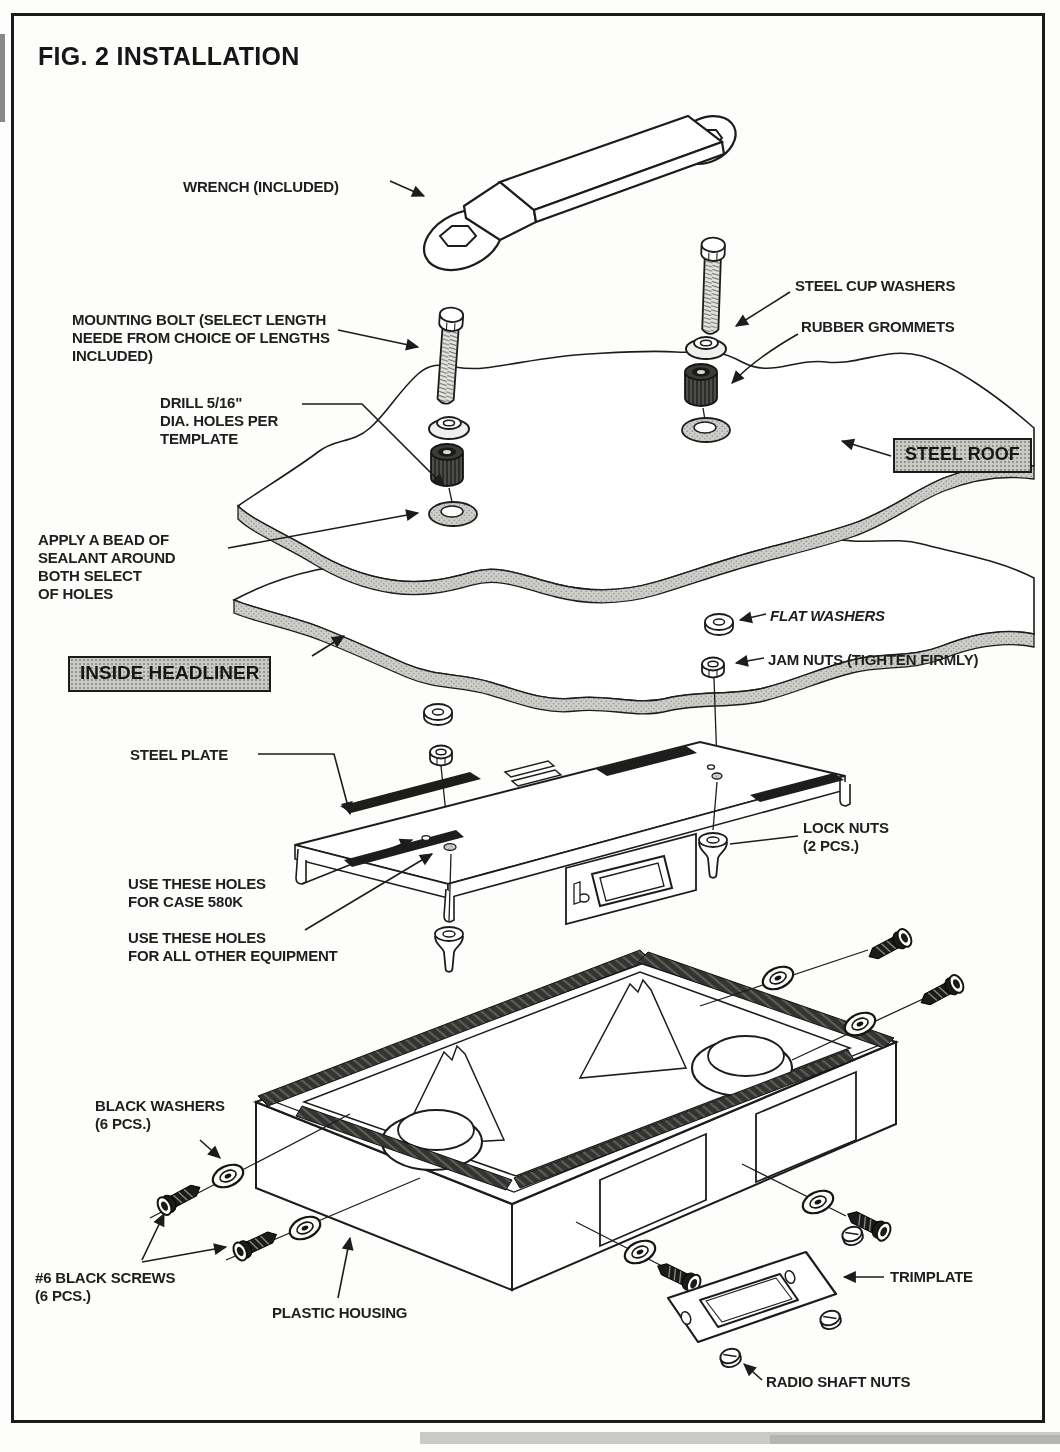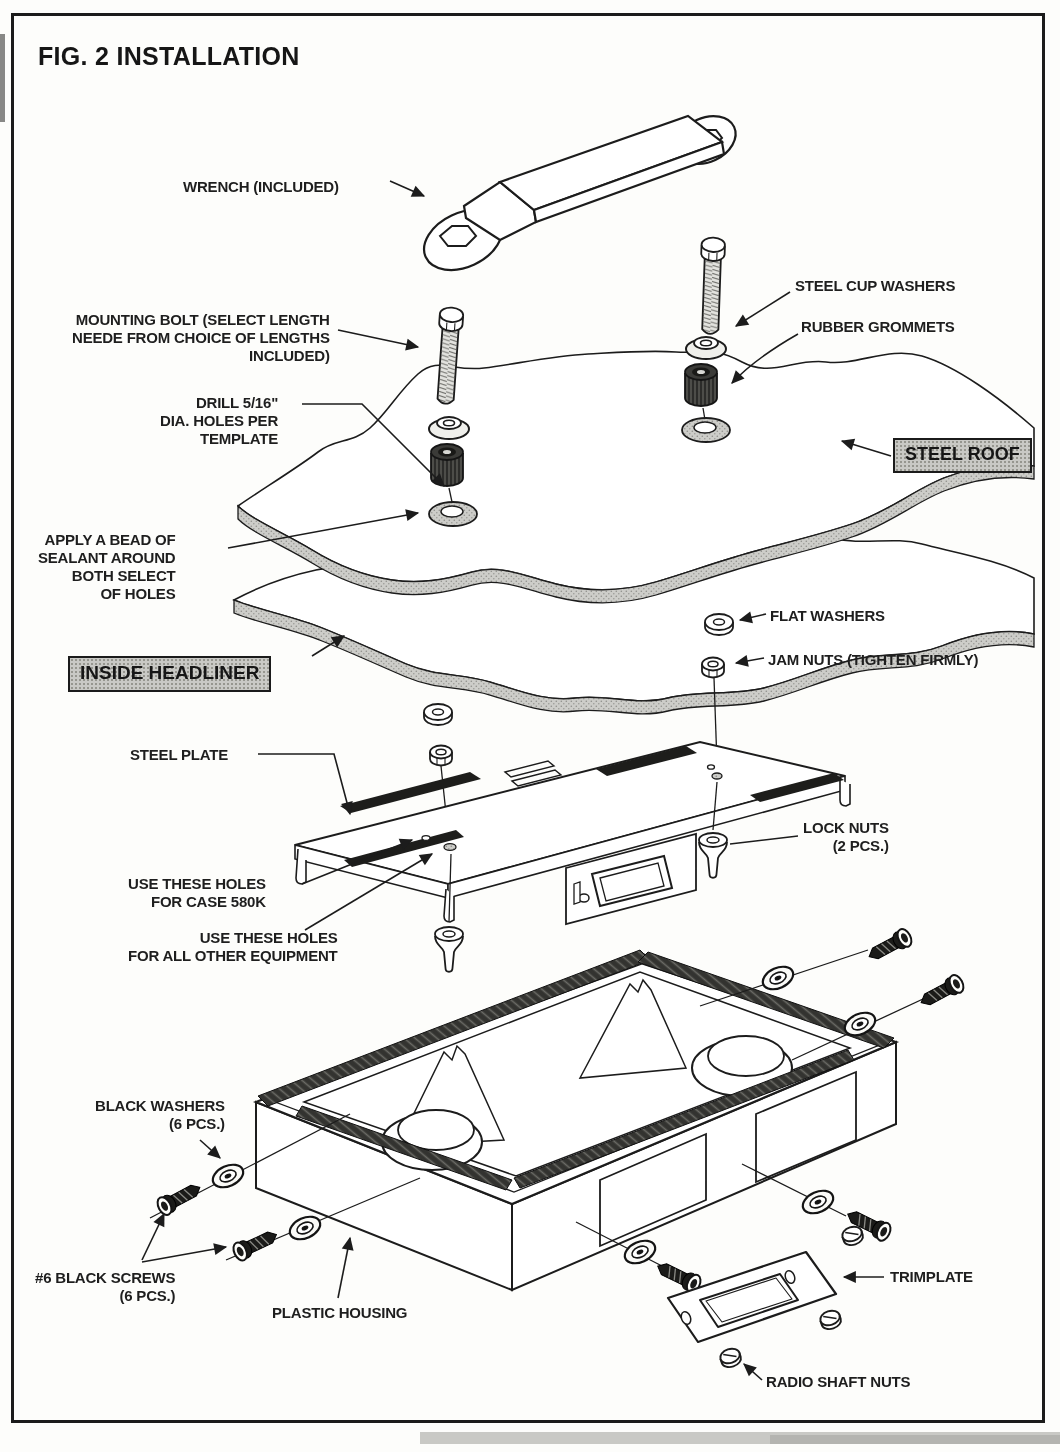--- a/index.html
+++ b/index.html
@@ -1,17 +1,17 @@
 <!DOCTYPE html>
 <html><head>
 <meta charset="utf-8">
 <style>
   html,body{margin:0;padding:0;}
   body{width:1060px;height:1452px;background:#f2f2ef;font-family:"Liberation Sans",sans-serif;}
-  .sheet{position:relative;width:1060px;height:1452px;background:#fdfdfb;overflow:hidden;text-align:right;}
+  .sheet{position:relative;width:1060px;height:1452px;background:#fdfdfb;overflow:hidden;}
   .frame{position:absolute;left:11px;top:13px;width:1028px;height:1404px;border:3px solid #1b1b1b;pointer-events:none;}
   .scan-left{position:absolute;left:0;top:34px;width:5px;height:88px;background:#4a4a46;opacity:.65;}
   .scan-bottom{position:absolute;left:420px;top:1432px;width:640px;height:12px;background:#c9c9c5;}
   .scan-bottom2{position:absolute;left:770px;top:1435px;width:290px;height:9px;background:#b4b4b0;}
   .diagram-svg{position:absolute;left:0;top:0;}
   .title{position:absolute;left:38px;top:42px;font-weight:bold;font-size:25px;letter-spacing:.3px;color:#161616;}
   .lbl{position:absolute;font-weight:bold;font-size:15px;line-height:1.2;letter-spacing:-.2px;color:#1e1e1e;white-space:pre-line;}
   .badge{position:absolute;font-weight:bold;font-size:18px;letter-spacing:0;color:#161616;border:2.5px solid #1b1b1b;padding:4px 10px 6px 10px;background-color:#c9c9c5;background-image:radial-gradient(#96968f .9px,transparent 1.1px);background-size:4px 4px;}
 </style>
 </head>
@@ -288,21 +288,21 @@
 INCLUDED)</div>
   <div class="lbl" style="left:160px;top:394px;">DRILL 5/16"
 DIA. HOLES PER
 TEMPLATE</div>
   <div class="lbl" style="left:795px;top:277px;">STEEL CUP WASHERS</div>
   <div class="lbl" style="left:801px;top:318px;">RUBBER GROMMETS</div>
   <div class="lbl" style="left:38px;top:531px;">APPLY A BEAD OF
 SEALANT AROUND
 BOTH SELECT
 OF HOLES</div>
-  <div class="lbl" style="left:770px;top:607px;">FLAT WASHERS</div>
+  <div class="lbl" style="left:770px;top:607px;font-style:italic;">FLAT WASHERS</div>
   <div class="lbl" style="left:768px;top:651px;">JAM NUTS (TIGHTEN FIRMLY)</div>
   <div class="lbl" style="left:130px;top:746px;">STEEL PLATE</div>
   <div class="lbl" style="left:128px;top:875px;">USE THESE HOLES
 FOR CASE 580K</div>
   <div class="lbl" style="left:128px;top:929px;">USE THESE HOLES
 FOR ALL OTHER EQUIPMENT</div>
   <div class="lbl" style="left:803px;top:819px;">LOCK NUTS
 (2 PCS.)</div>
   <div class="lbl" style="left:95px;top:1097px;">BLACK WASHERS
 (6 PCS.)</div>

